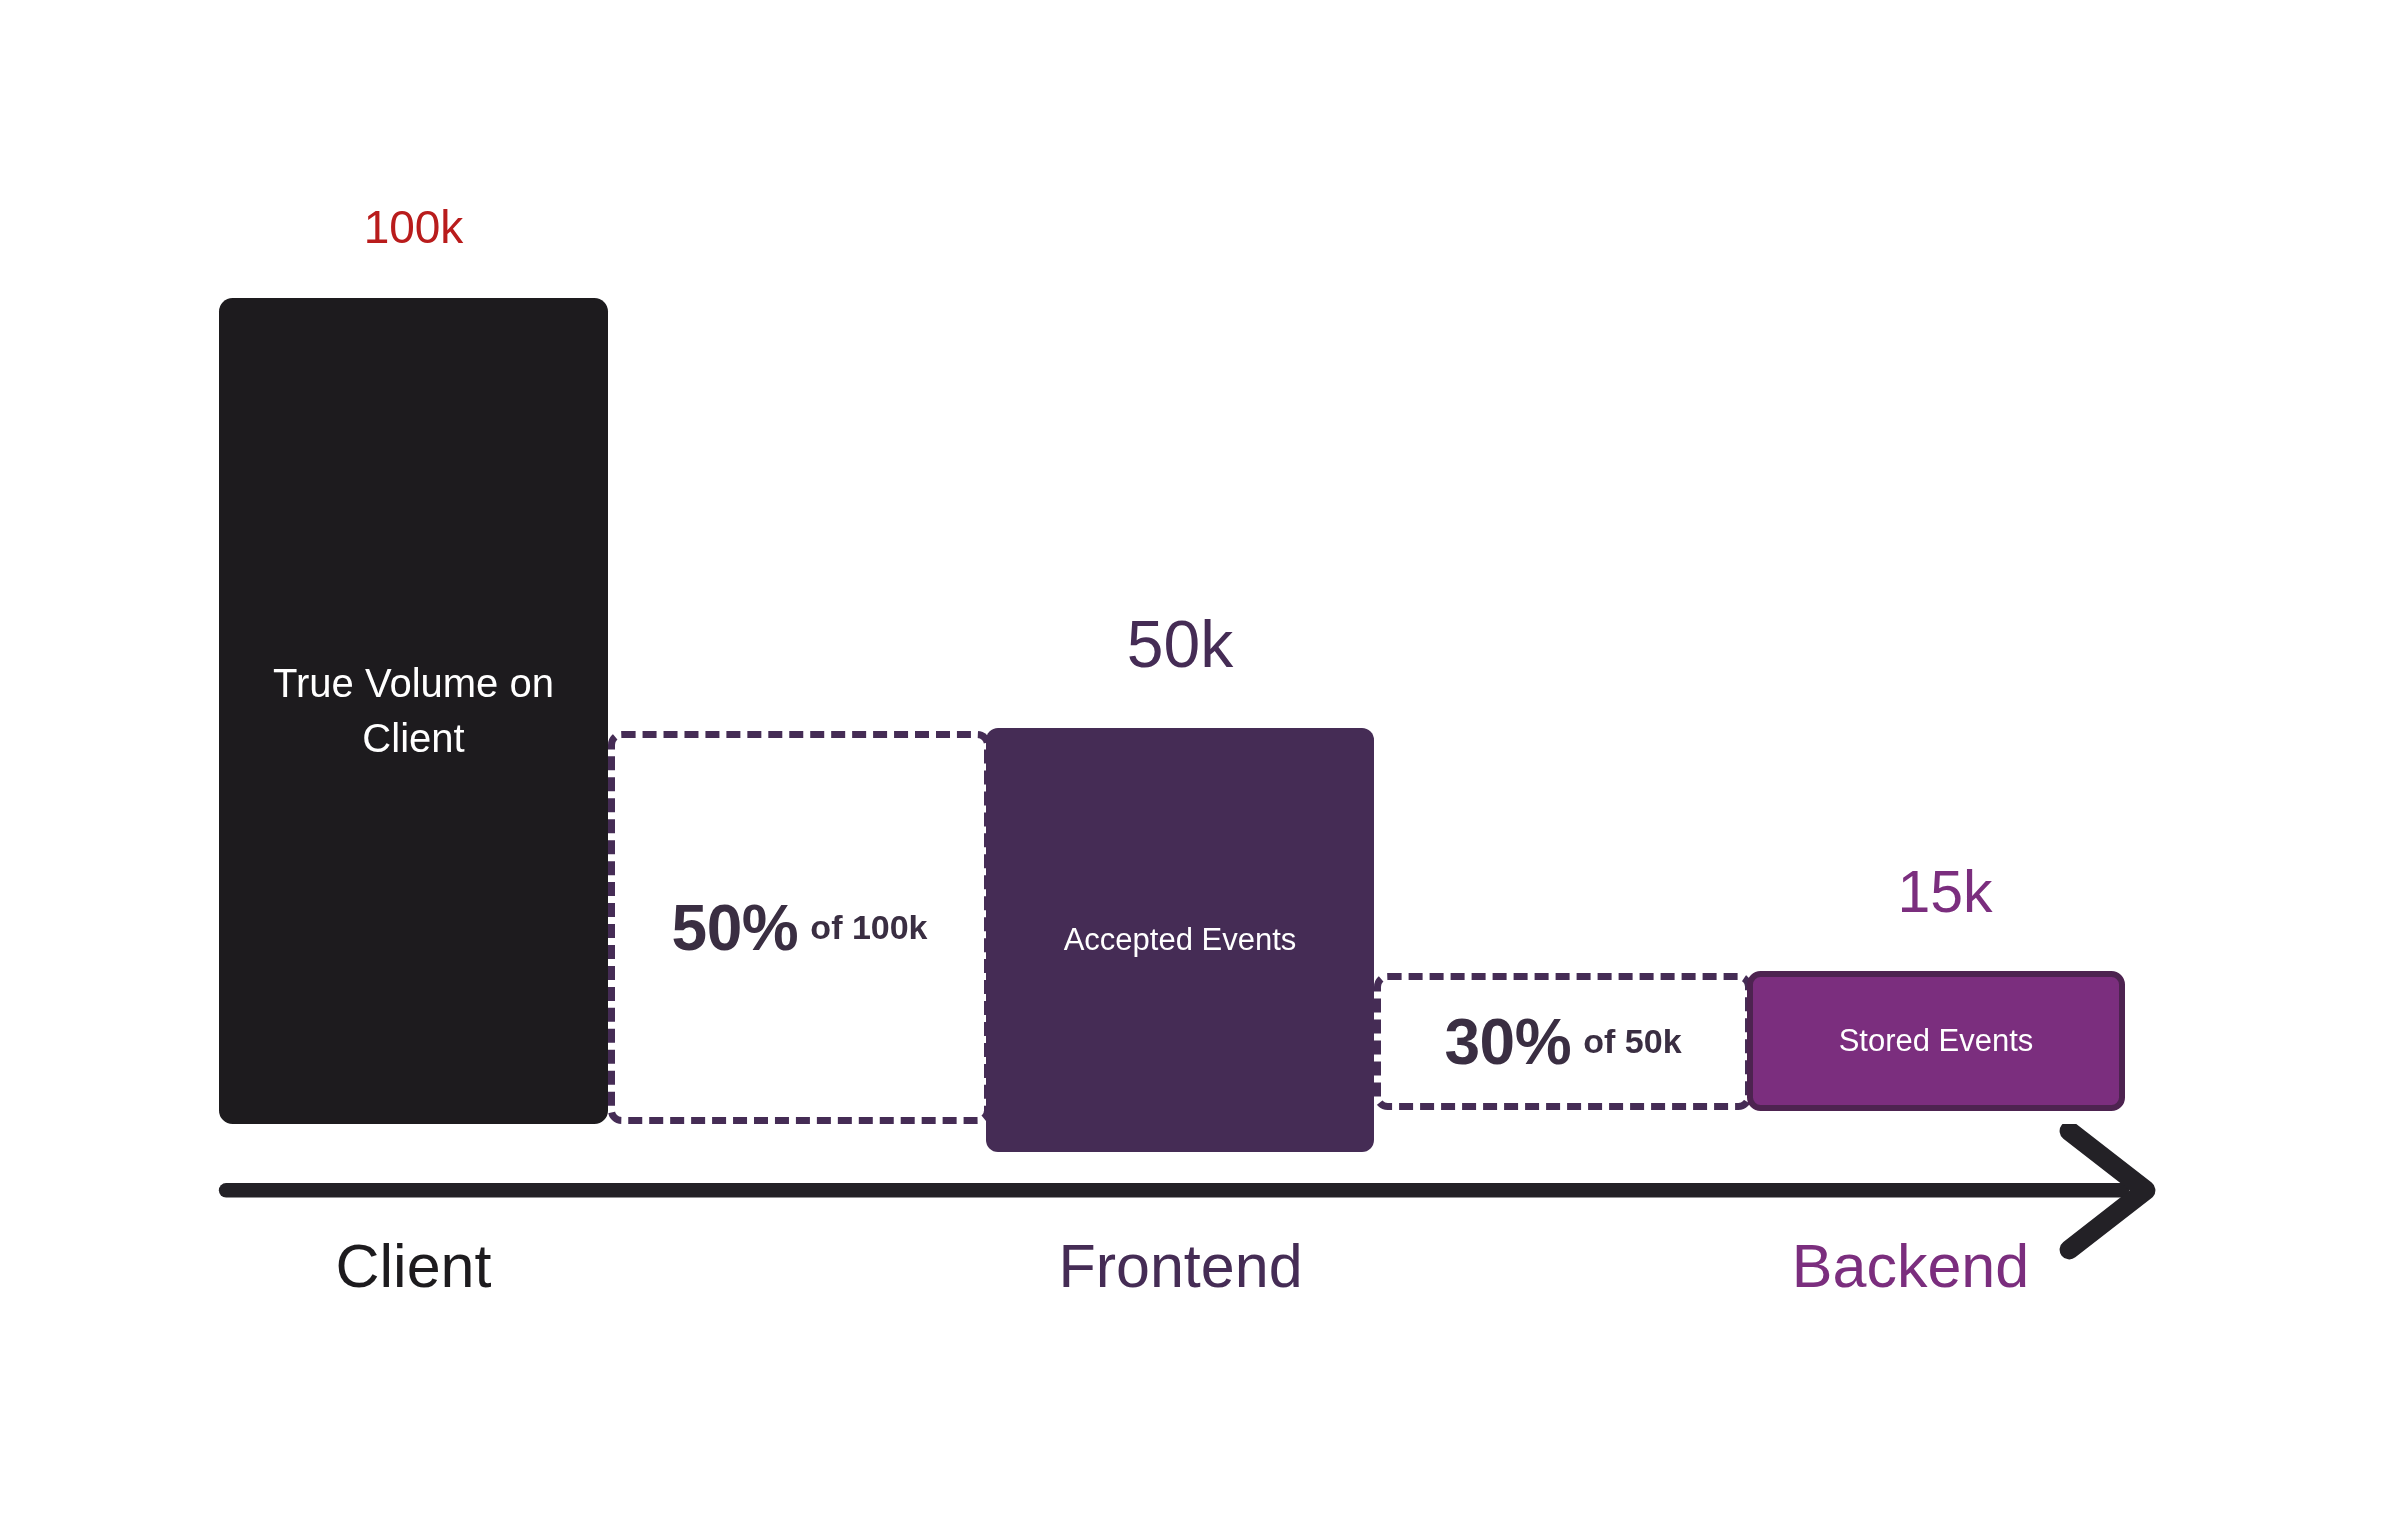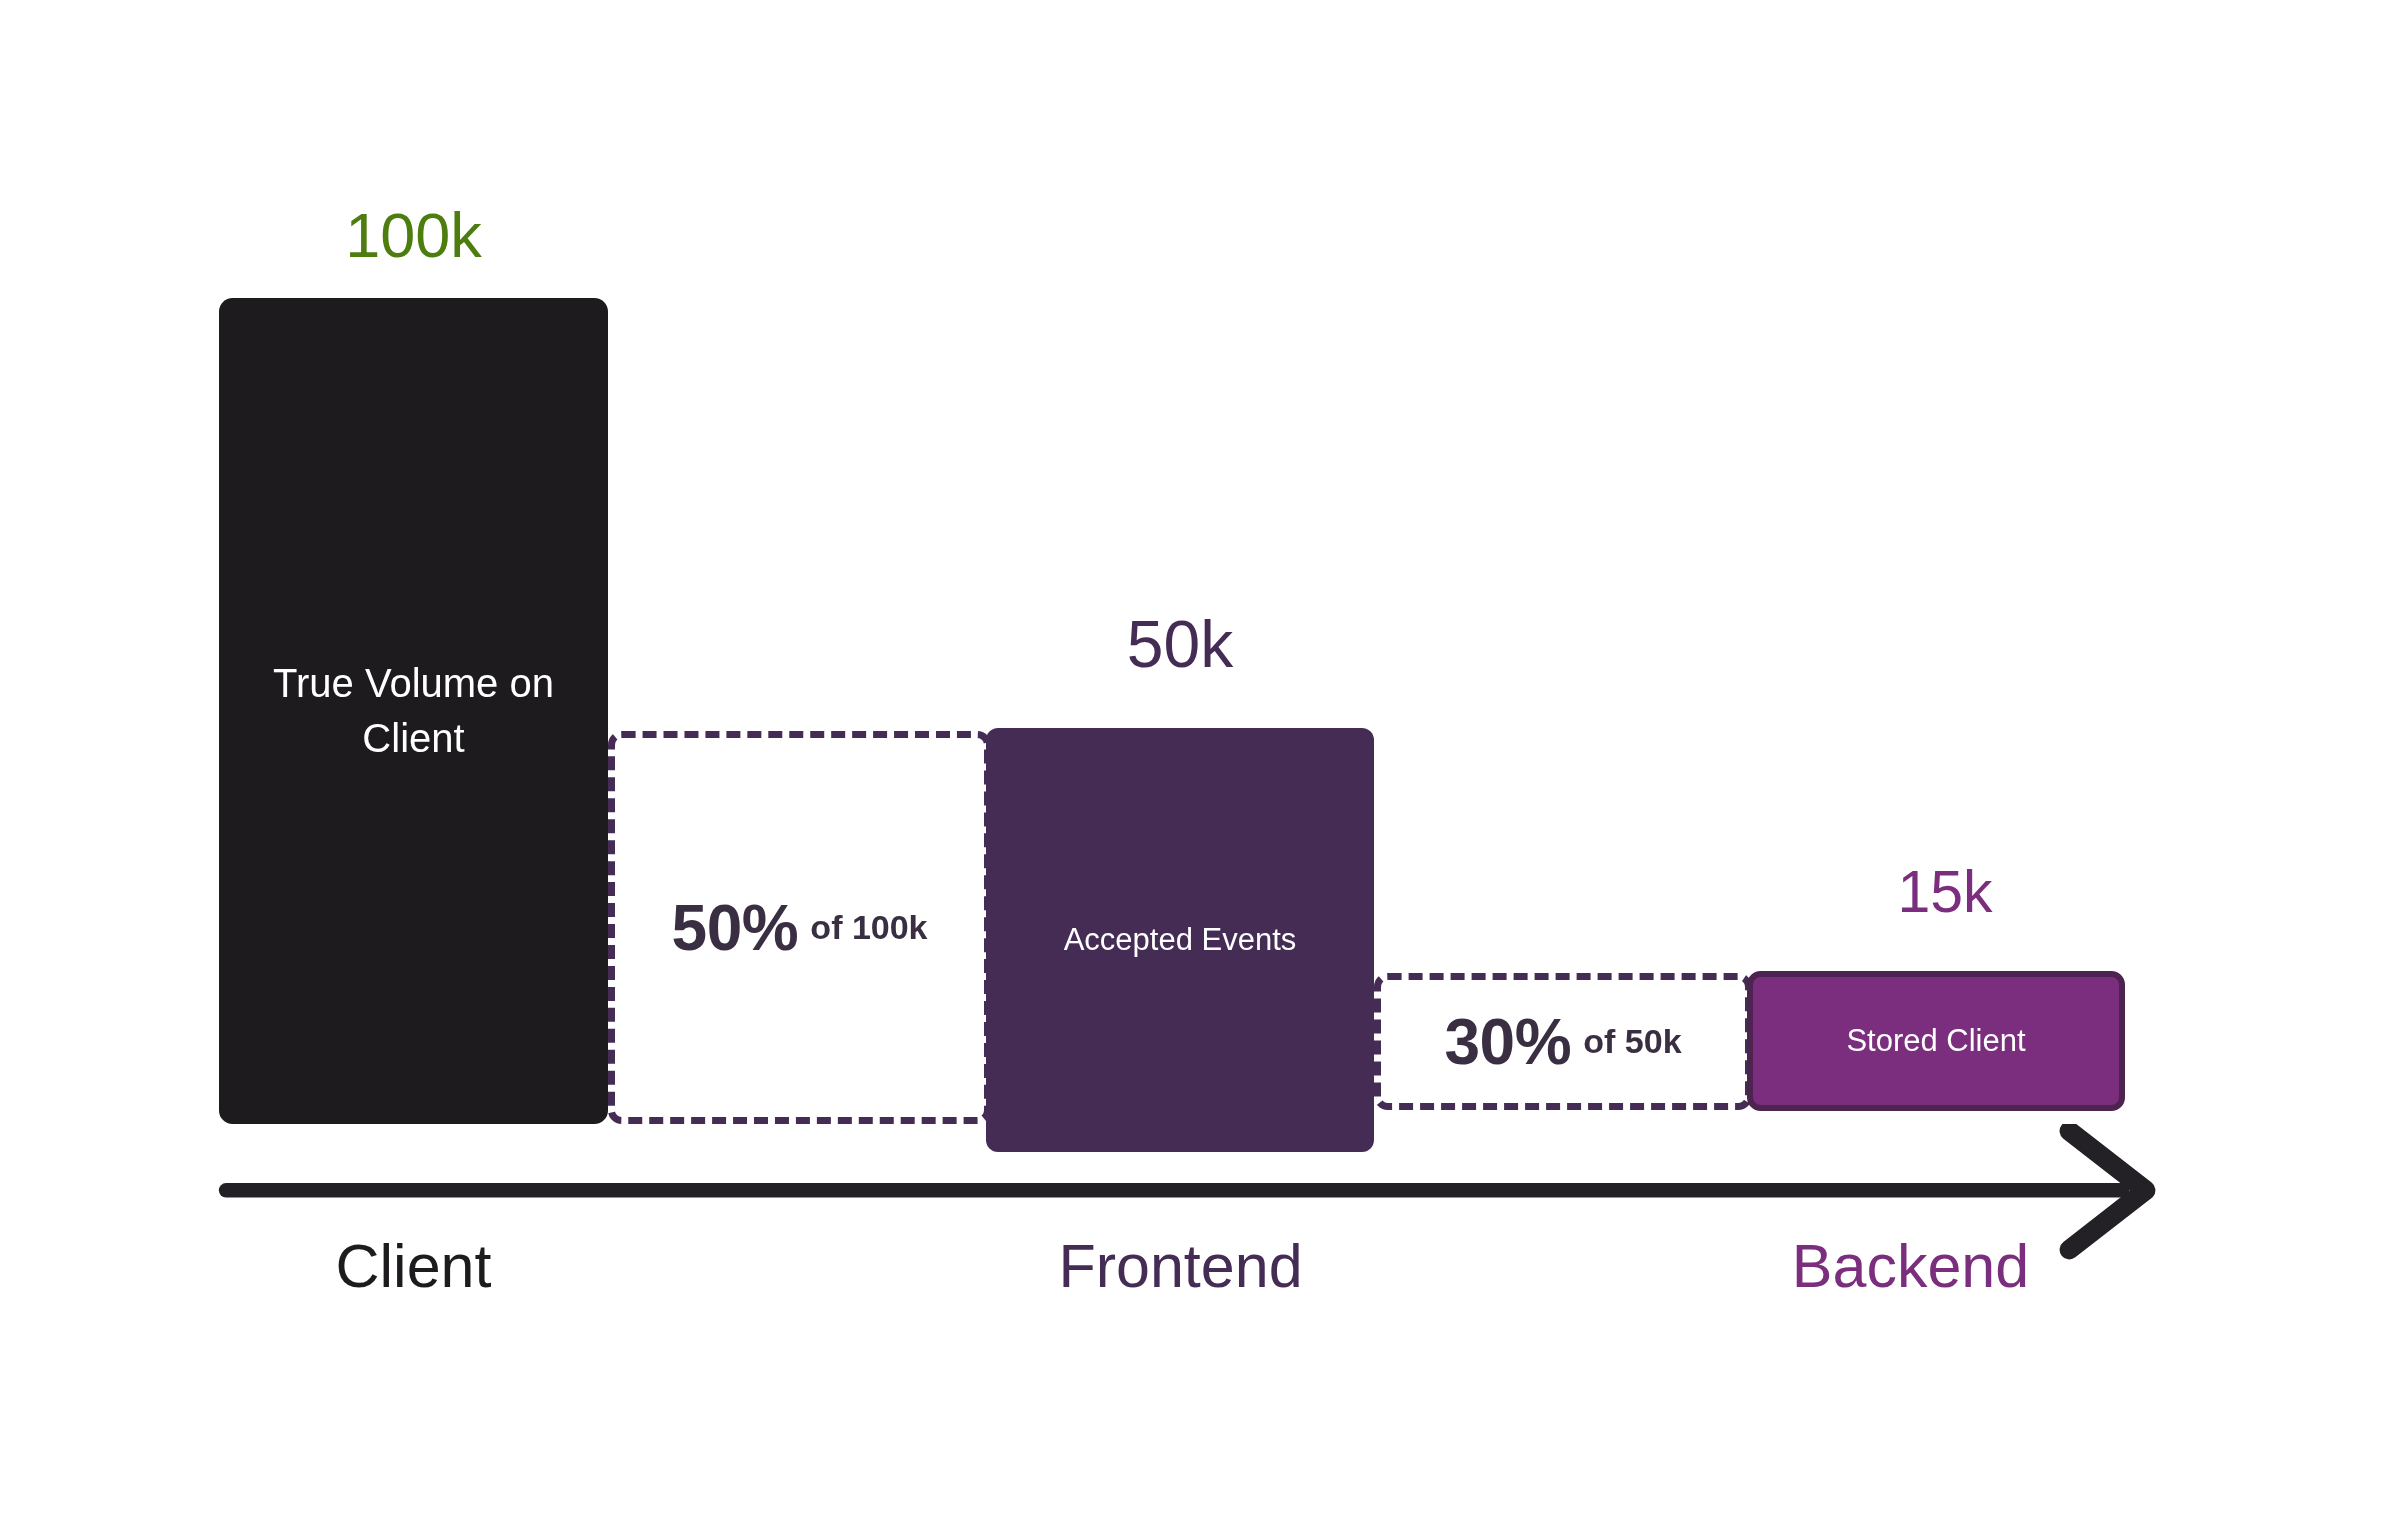--- a/index.html
+++ b/index.html
@@ -25,22 +25,22 @@
     position: absolute;
     text-align: center;
     font-weight: 400;
     line-height: 1;
     white-space: nowrap;
   }
   #label-client-value {
     left: 219px;
     width: 389px;
     top: 204px;
-    font-size: 63px;
-    color: #4d7c0f;
+    font-size: 46px;
+    color: #b91c1c;
   }
   #label-frontend-value {
     left: 986px;
     width: 388px;
     top: 611px;
     font-size: 66px;
     color: #452c55;
   }
   #label-backend-value {
     left: 1756px;
@@ -203,21 +203,21 @@
   <div class="bar" id="bar-frontend">
     <span class="bar-text">Accepted Events</span>
   </div>
 
   <div class="dropbox" id="dropbox-backend">
     <span class="drop-pct">30%</span>
     <span class="drop-of">of 50k</span>
   </div>
 
   <div class="bar" id="bar-backend">
-    <span class="bar-text">Stored Client</span>
+    <span class="bar-text">Stored Events</span>
   </div>
 
   <svg id="axis-arrow" viewBox="0 0 2360 160">
     <line x1="26" y1="78" x2="2262" y2="78" stroke="#232126" stroke-width="17" stroke-linecap="round"></line>
     <polyline points="2200,8 2290,78 2200,148" fill="none" stroke="#232126" stroke-width="23" stroke-linecap="round" stroke-linejoin="round"></polyline>
   </svg>
 
   <div class="stage-label" id="stage-label-0">Client</div>
   <div class="stage-label" id="stage-label-1">Frontend</div>
   <div class="stage-label" id="stage-label-2">Backend</div>

